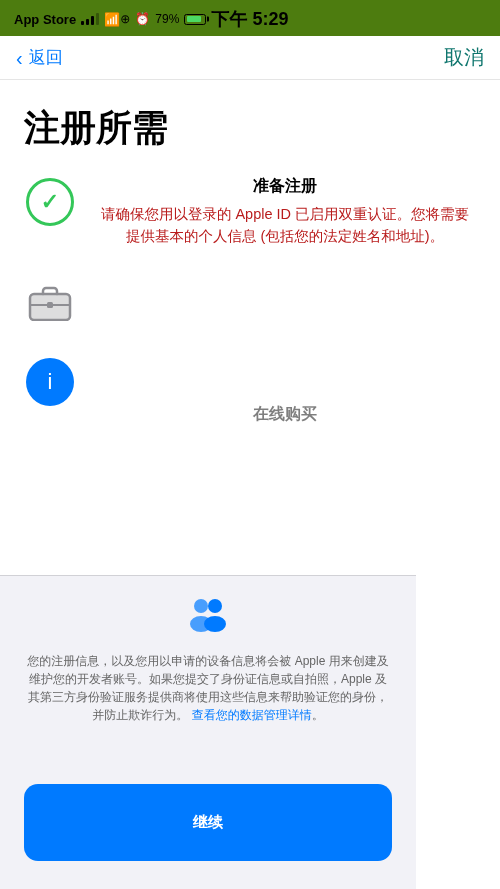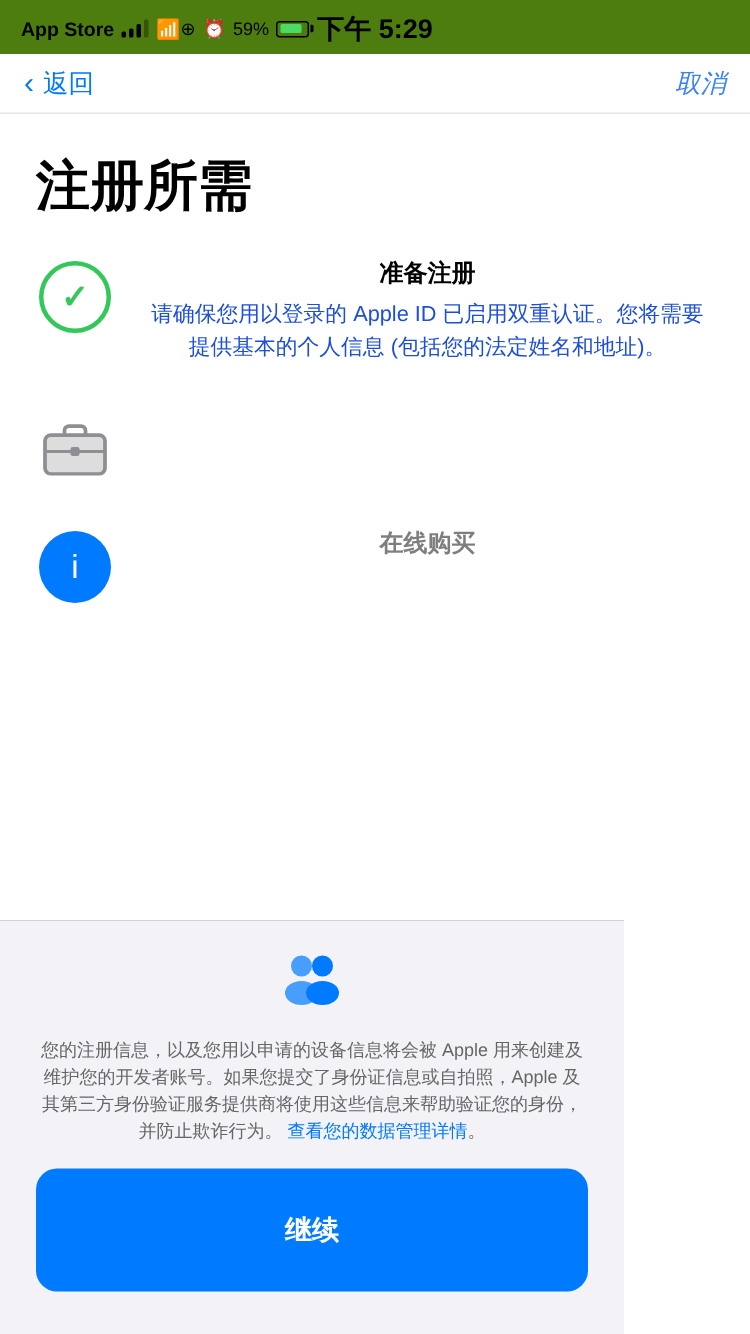--- a/index.html
+++ b/index.html
@@ -114,24 +114,23 @@
       cursor: pointer;
       gap: 4px;
     }
     .nav-back .chevron {
       font-size: 20px;
       font-weight: 300;
       line-height: 1;
       margin-right: 2px;
     }
     .nav-cancel {
-      color: #3b82f6;
-      font-size: 17px;
+      color: #0f766e;
+      font-size: 20px;
       cursor: pointer;
-      font-style: italic;
     }
 
     
     .content {
       padding: 28px 24px 0 24px;
     }
 
     .page-title {
       font-size: 36px;
       font-weight: 700;
@@ -187,21 +186,21 @@
 
     .section-heading {
       font-size: 16px;
       font-weight: 700;
       color: #000;
       margin-bottom: 6px;
     }
 
     .section-text {
       font-size: 14.5px;
-      color: #1d4ed8;
+      color: #b91c1c;
       line-height: 1.55;
     }
 
     
     .bottom-panel {
       position: fixed;
       bottom: 0;
       left: 0;
       width: 416px;
       background: #f2f2f7;
@@ -232,25 +231,26 @@
       color: #007aff;
       text-decoration: none;
     }
 
     .continue-btn {
       width: 100%;
       background: #007aff;
       color: #fff;
       border: none;
       border-radius: 14px;
-      font-size: 18px;
+      font-size: 15px;
       font-weight: 600;
       padding: 29px;
       cursor: pointer;
       font-family: inherit;
+      margin-top: 44px;
     }
 
     
     .content-fade {
       height: 80px;
       background: linear-gradient(to bottom, rgba(255,255,255,0) 0%, rgba(255,255,255,1) 100%);
       position: relative;
       z-index: 1;
     }
 
@@ -284,21 +284,21 @@
         <span></span>
         <span></span>
         <span></span>
     </div>
     <span class="wifi-icon">📶</span>
   </div>
   <div class="status-center">下午 5:29</div>
   <div class="status-right">
     <span>⊕</span>
     <span>⏰</span>
-    <span>59%</span>
+    <span>79%</span>
     <div class="battery">
       <div class="battery-body">
         <div class="battery-fill"></div>
       </div>
     </div>
   </div>
 </div>
 
 <div class="nav-bar">
   <div class="nav-back">
@@ -335,21 +335,21 @@
     </div>
   </div>
 
   <div class="third-section-partial">
     <div class="section-icon">
       <div class="blue-circle-partial">
         <span style="color:white; font-size:22px;">i</span>
       </div>
     </div>
     <div class="section-body">
-      <div class="section-heading" style="opacity:0.5;">在线购买</div>
+      <div class="section-heading" style="opacity:0.5;margin-top:48px;">在线购买</div>
     </div>
   </div>
 
   <div class="content-fade"></div>
 </div>
 
 <div class="bottom-panel">
   <div class="bottom-icon-area">
     <span class="people-icon">
       <svg width="44" height="36" viewBox="0 0 44 36" fill="none" xmlns="http://www.w3.org/2000/svg">

